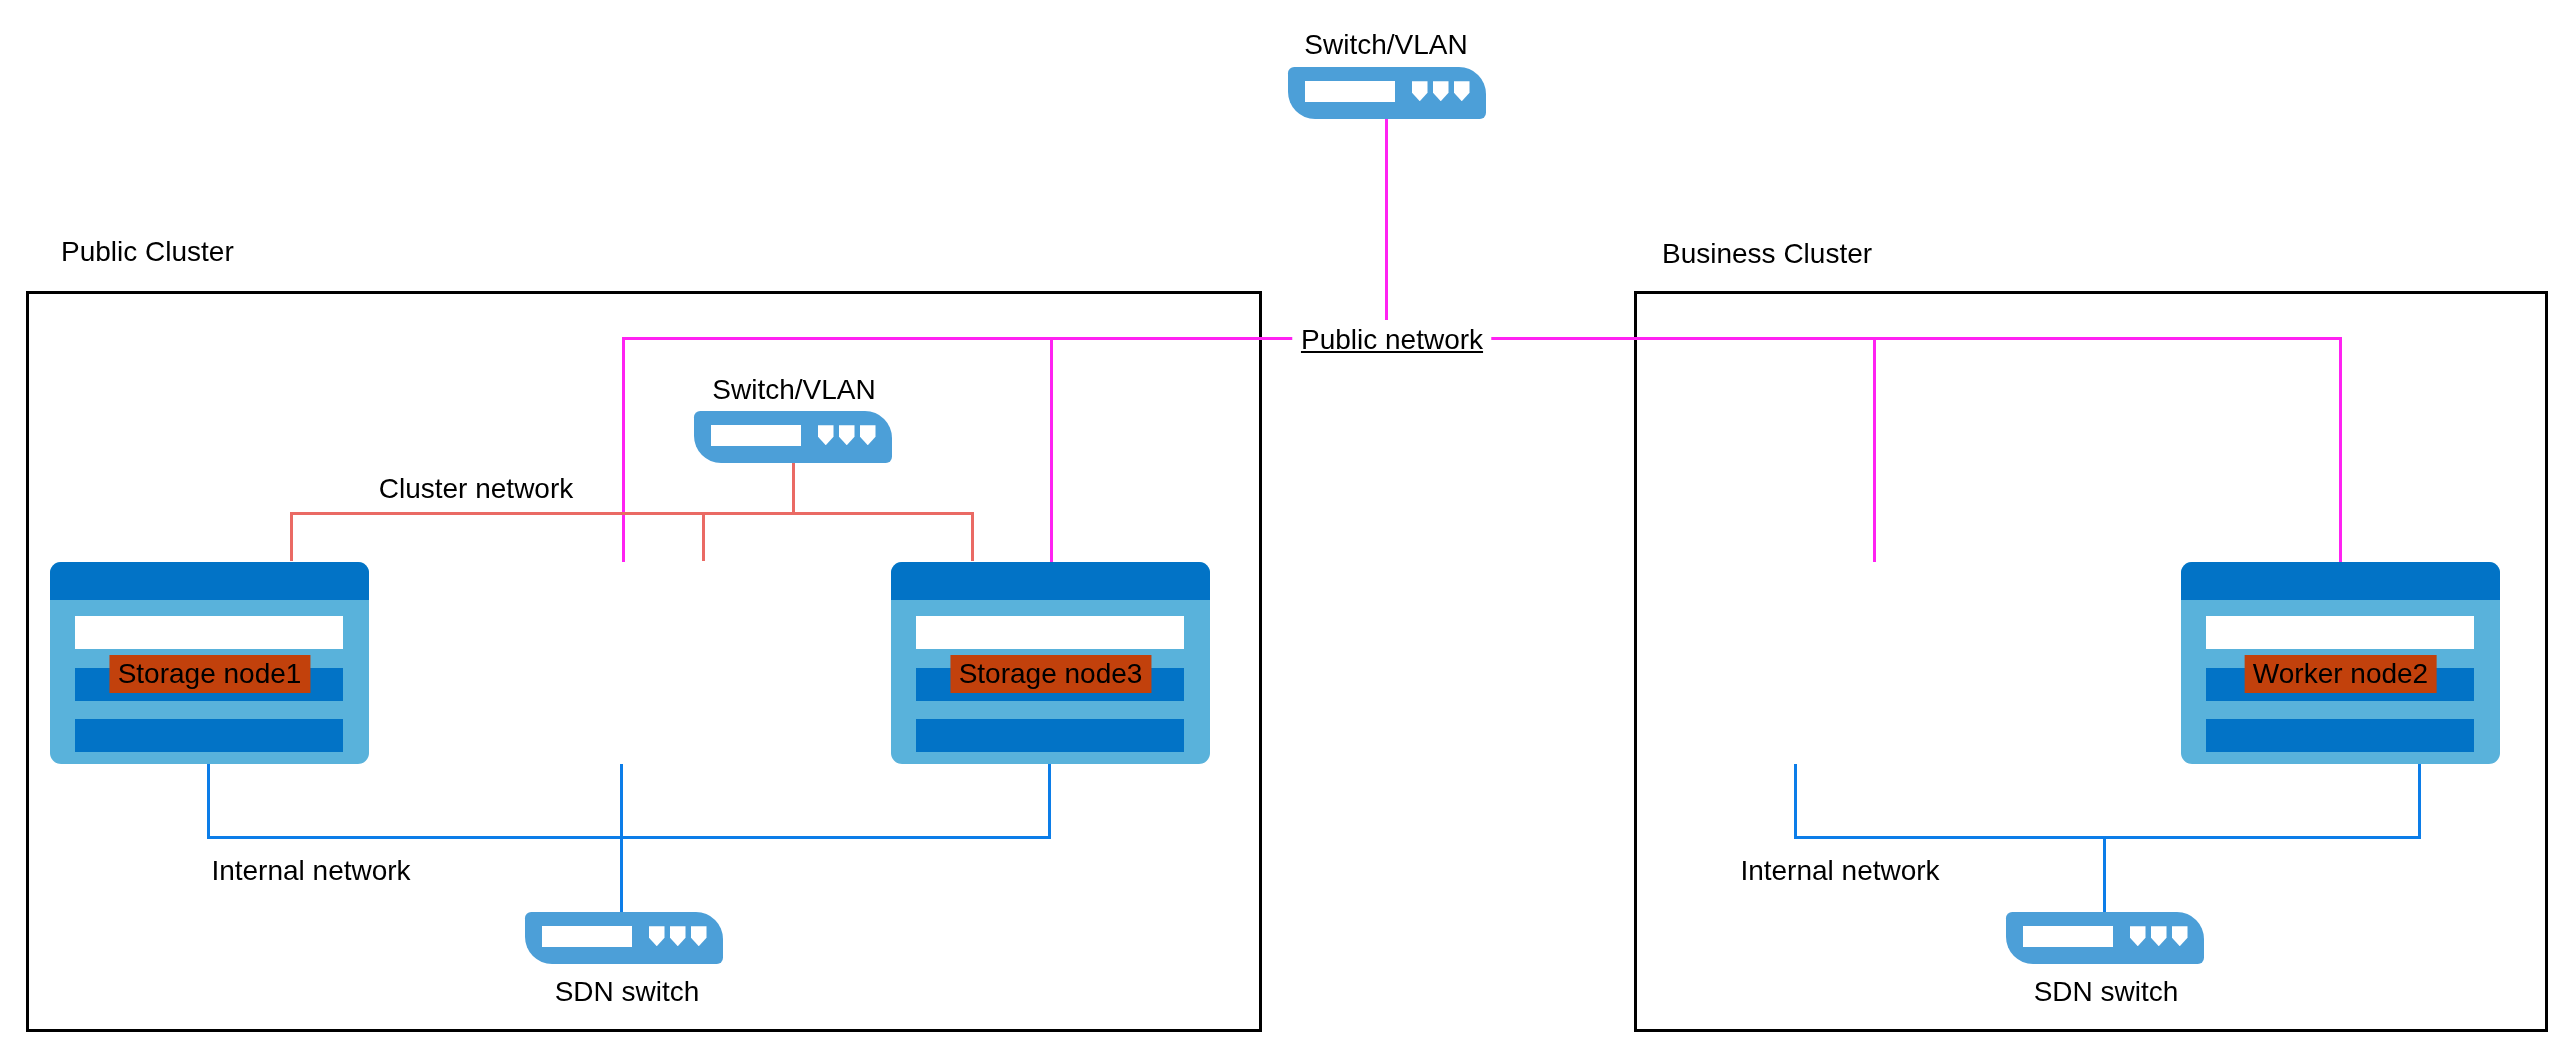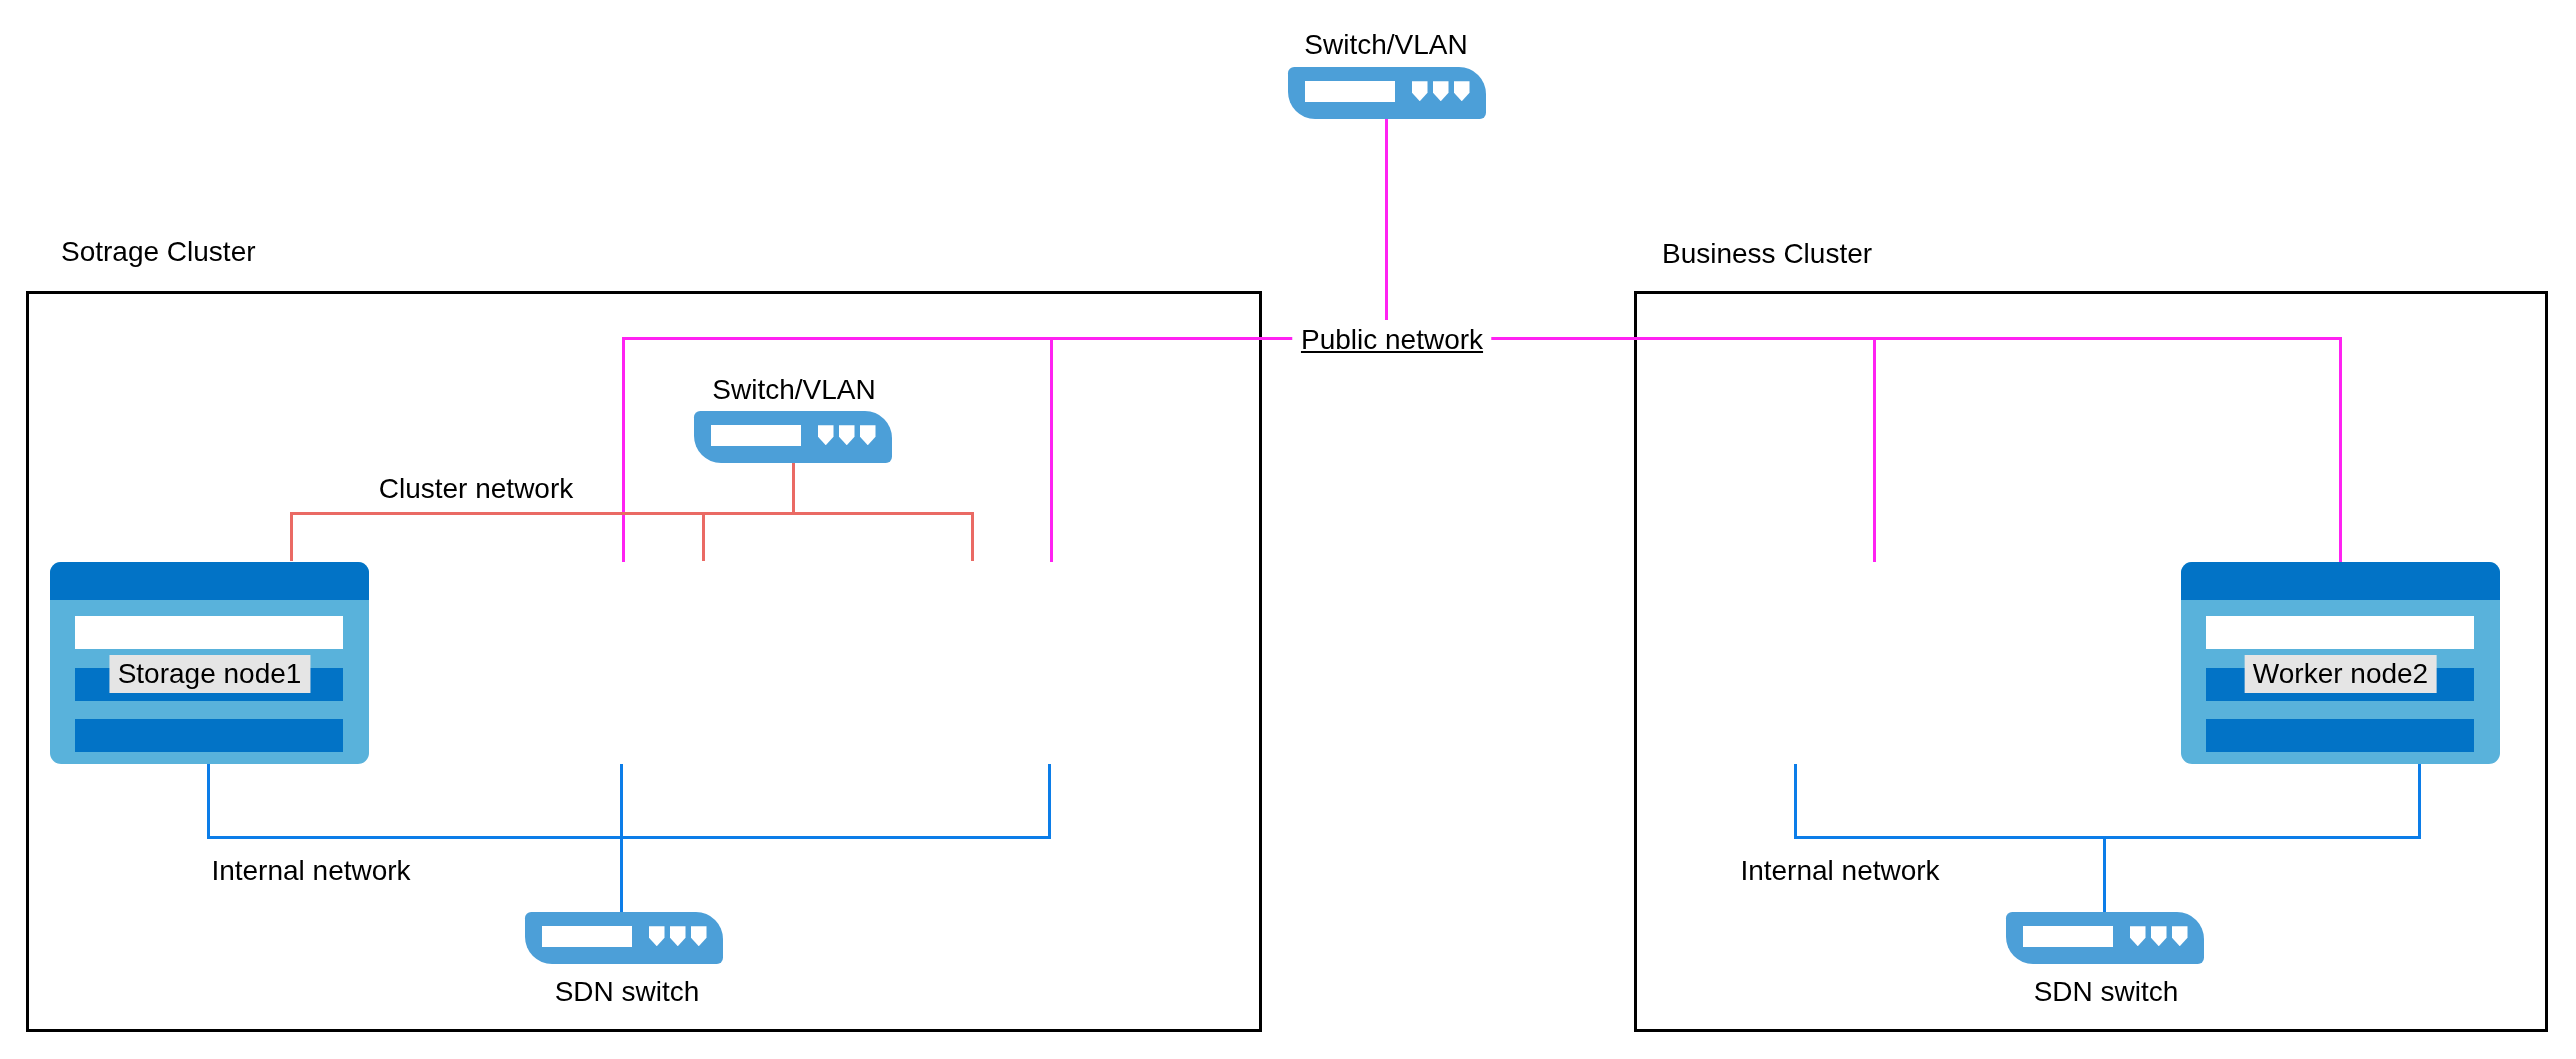--- a/index.html
+++ b/index.html
@@ -47,21 +47,21 @@
   }
   .node .slot {
     position:absolute; left:25px; width:268px; height:33px;
   }
   .node .slot.white { top:54px;  background:#ffffff; }
   .node .slot.d2    { top:106px; background:var(--c-node_header,#0273c6); }
   .node .slot.d3    { top:157px; background:var(--c-node_header,#0273c6); }
   .node .nodelabel {
     position:absolute; top:93px; left:50%;
     transform:translateX(-50%);
-    background:#e5e5e5;
+    background:#c2410c;
     padding:3.1px 8.7px;
     font-size:28px; line-height:32px;
     white-space:nowrap;
   }
   
   .switch {
     position:absolute;
     width:198px; height:52px;
     background:var(--c-switch_icon,#4c9fd8);
     border-radius:6.2px 27px 6.2px 27px;
@@ -80,21 +80,21 @@
   .switch .port.p3 { left:166px; }
 </style>
 </head>
 <body>
 
 <div id="canvas" style="--c-public_network: #ff22f2; --c-cluster_network: #ea6a64; --c-internal_network: #0c7de8; --c-node_header: #0273c6; --c-node_body: #59b2db; --c-switch_icon: #4c9fd8; --c-box_border: #000000; --c-text: #000000;">
 
   <div class="clusterbox" style="left:26px; top:291px; width:1236px; height:741px;"></div>
   <div class="clusterbox" style="left:1634px; top:291px; width:914px; height:741px;"></div>
 
-  <div class="lbl" style="left:61px; top:236px;">Sotrage Cluster</div>
+  <div class="lbl" style="left:61px; top:236px;">Public Cluster</div>
   <div class="lbl" style="left:1662px; top:238px;">Business Cluster</div>
 
   <div class="seg public" style="left:1385px; top:119px; width:2.5px; height:220px;"></div>
   <div class="seg public" style="left:622px; top:337px; width:1719px; height:2.5px;"></div>
   <div class="seg public" style="left:622px; top:337px; width:2.5px; height:225px;"></div>
   <div class="seg public" style="left:1050px; top:337px; width:2.5px; height:225px;"></div>
   <div class="seg public" style="left:1873px; top:337px; width:2.5px; height:225px;"></div>
   <div class="seg public" style="left:2339px; top:337px; width:2.5px; height:225px;"></div>
 
   <div class="seg cluster" style="left:290px; top:512px; width:684px; height:2.5px;"></div>
@@ -133,20 +133,27 @@
 
   <div class="lbl center" style="left:436px; top:473px;margin-left:40px;">Cluster network</div>
 
   <div class="node" style="left:50px; top:562px;">
     <div class="header"></div>
     <div class="slot white"></div>
     <div class="slot d2"></div>
     <div class="slot d3"></div>
     <div class="nodelabel">Storage node1</div>
   </div>
+  <div class="node" style="left:891px; top:562px;">
+    <div class="header"></div>
+    <div class="slot white"></div>
+    <div class="slot d2"></div>
+    <div class="slot d3"></div>
+    <div class="nodelabel">Storage node3</div>
+  </div>
 
   <div class="node" style="left:2181px; top:562px;">
     <div class="header"></div>
     <div class="slot white"></div>
     <div class="slot d2"></div>
     <div class="slot d3"></div>
     <div class="nodelabel">Worker node2</div>
   </div>
 
   <div class="lbl center" style="left:311px; top:855px;">Internal network</div>

